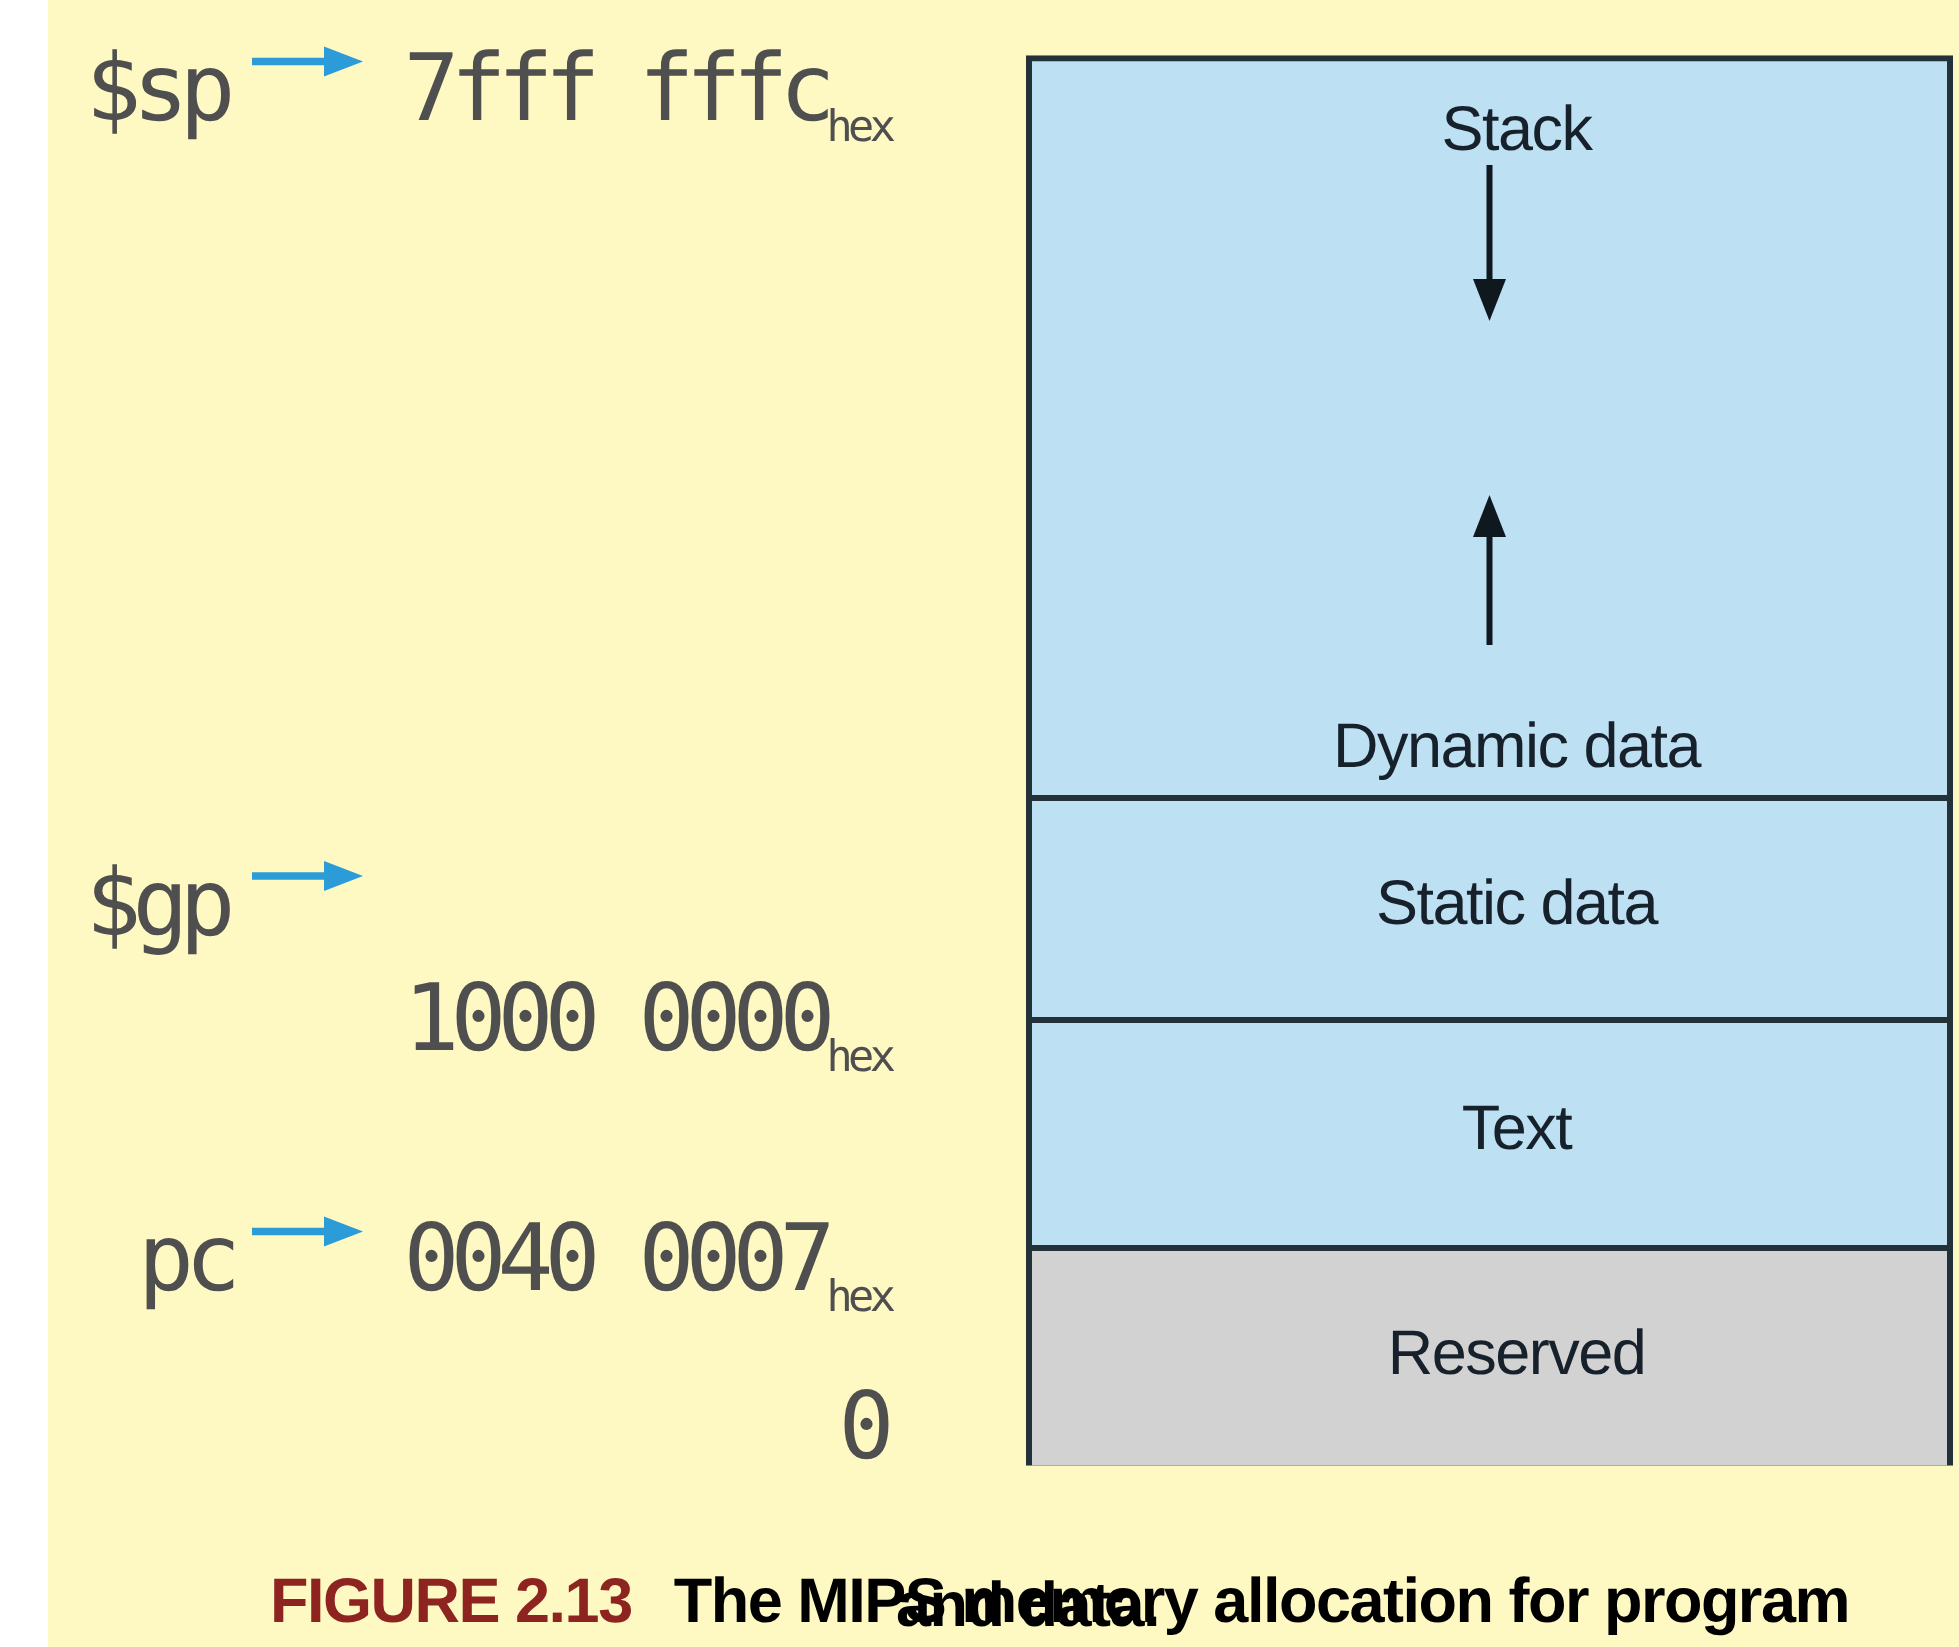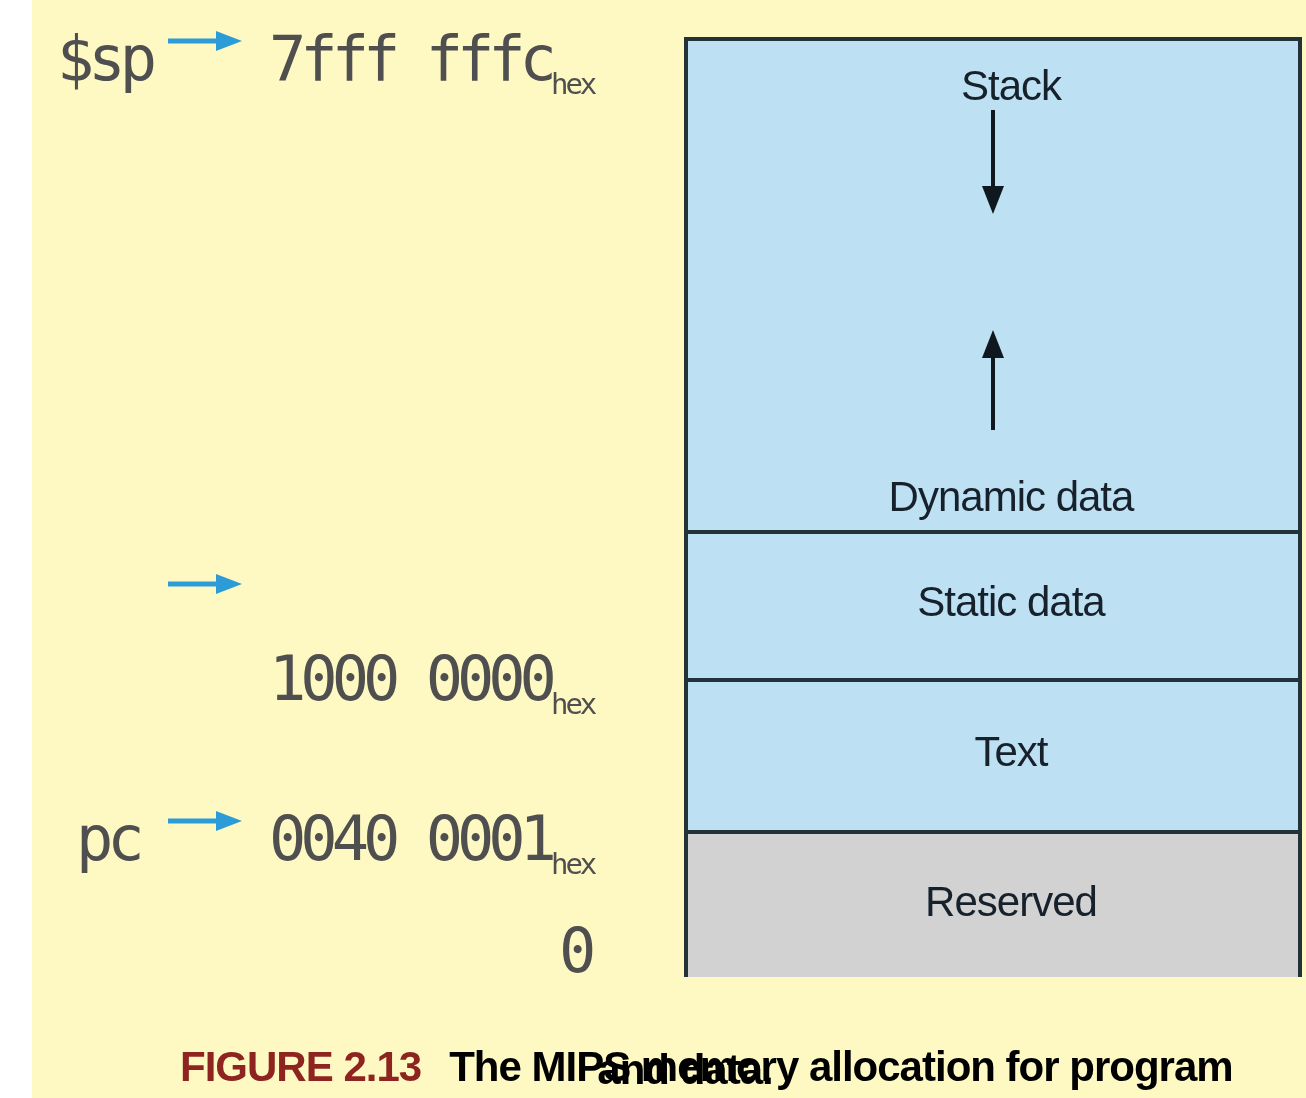--- a/index.html
+++ b/index.html
@@ -11,21 +11,21 @@
 
   
   .ptr-row { position:absolute; left:0; right:0; height:70px; }
   .mono {
     font-family:"DejaVu Sans Mono", monospace;
     font-size:62px; line-height:62px; letter-spacing:-6px;
     color:#4f4f4f; white-space:pre;
   }
   .ptr-row > span { position:absolute; top:0; }
   .ptr-reg  { left:25px; }
-  .ptr-reg.pc { left:44px; }
+  .ptr-reg.pc { left:60px; }
   .ptr-val  { left:237px; }
   .ptr-val-zero { left:527px; }
   .sub {
     font-size:29px; letter-spacing:-3px; vertical-align:-14px;
   }
   .ptr-arrow { position:absolute; left:134px; top:22px; width:76px; height:26px; }
   .ptr-arrow svg { display:block; }
 
   
   .membox {
@@ -68,41 +68,42 @@
     <span class="ptr-arrow">
       <svg width="76" height="26" viewBox="0 0 76 26">
         <line x1="2" y1="13" x2="52" y2="13" stroke="#2b9cd8" stroke-width="5"></line>
         <polygon points="50,3 76,13 50,23" fill="#2b9cd8"></polygon>
       </svg>
     </span>
     <span class="mono ptr-val"><span>7fff fffc</span><span class="sub">hex</span></span>
   </div>
 
   <div class="ptr-row" style="top:571px">
+    <span class="mono ptr-reg">$gp</span>
     <span class="ptr-arrow">
       <svg width="76" height="26" viewBox="0 0 76 26">
         <line x1="2" y1="13" x2="52" y2="13" stroke="#2b9cd8" stroke-width="5"></line>
         <polygon points="50,3 76,13 50,23" fill="#2b9cd8"></polygon>
       </svg>
     </span>
   </div>
 
   <div class="ptr-row" style="top:648px">
     <span class="mono ptr-val"><span>1000 0000</span><span class="sub">hex</span></span>
   </div>
 
   <div class="ptr-row" style="top:808px">
     <span class="mono ptr-reg pc">pc</span>
     <span class="ptr-arrow">
       <svg width="76" height="26" viewBox="0 0 76 26">
         <line x1="2" y1="13" x2="52" y2="13" stroke="#2b9cd8" stroke-width="5"></line>
         <polygon points="50,3 76,13 50,23" fill="#2b9cd8"></polygon>
       </svg>
     </span>
-    <span class="mono ptr-val"><span>0040 0001</span><span class="sub">hex</span></span>
+    <span class="mono ptr-val"><span>0040 0007</span><span class="sub">hex</span></span>
   </div>
 
   <div class="ptr-row" style="top:920px">
     <span class="mono ptr-val-zero">0</span>
   </div>
 
   <div class="membox">
     <div class="sec sec-top"></div>
     <div class="sec sec-static"></div>
     <div class="sec sec-text"></div>

